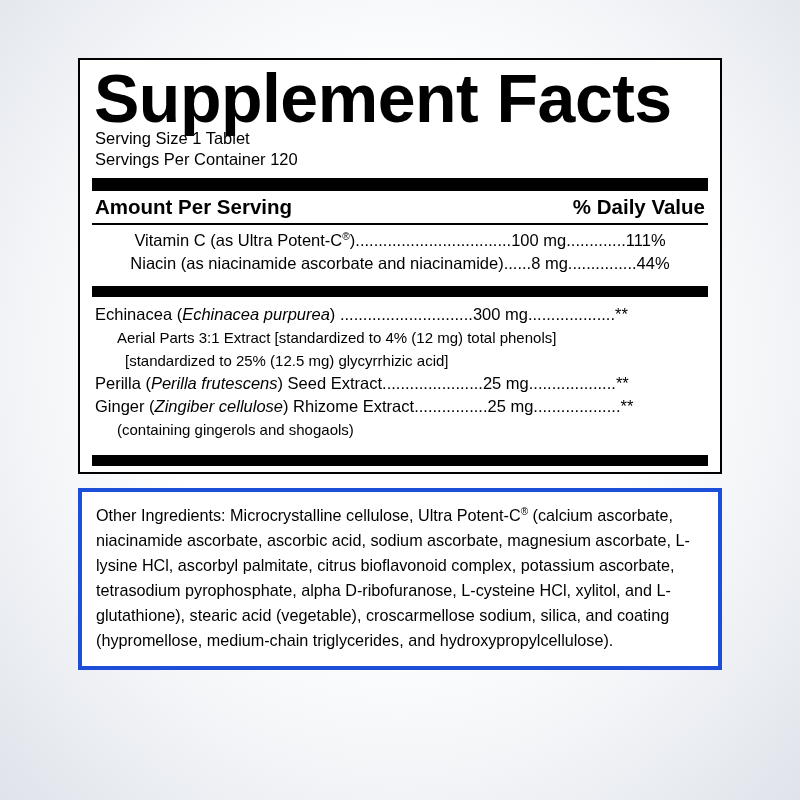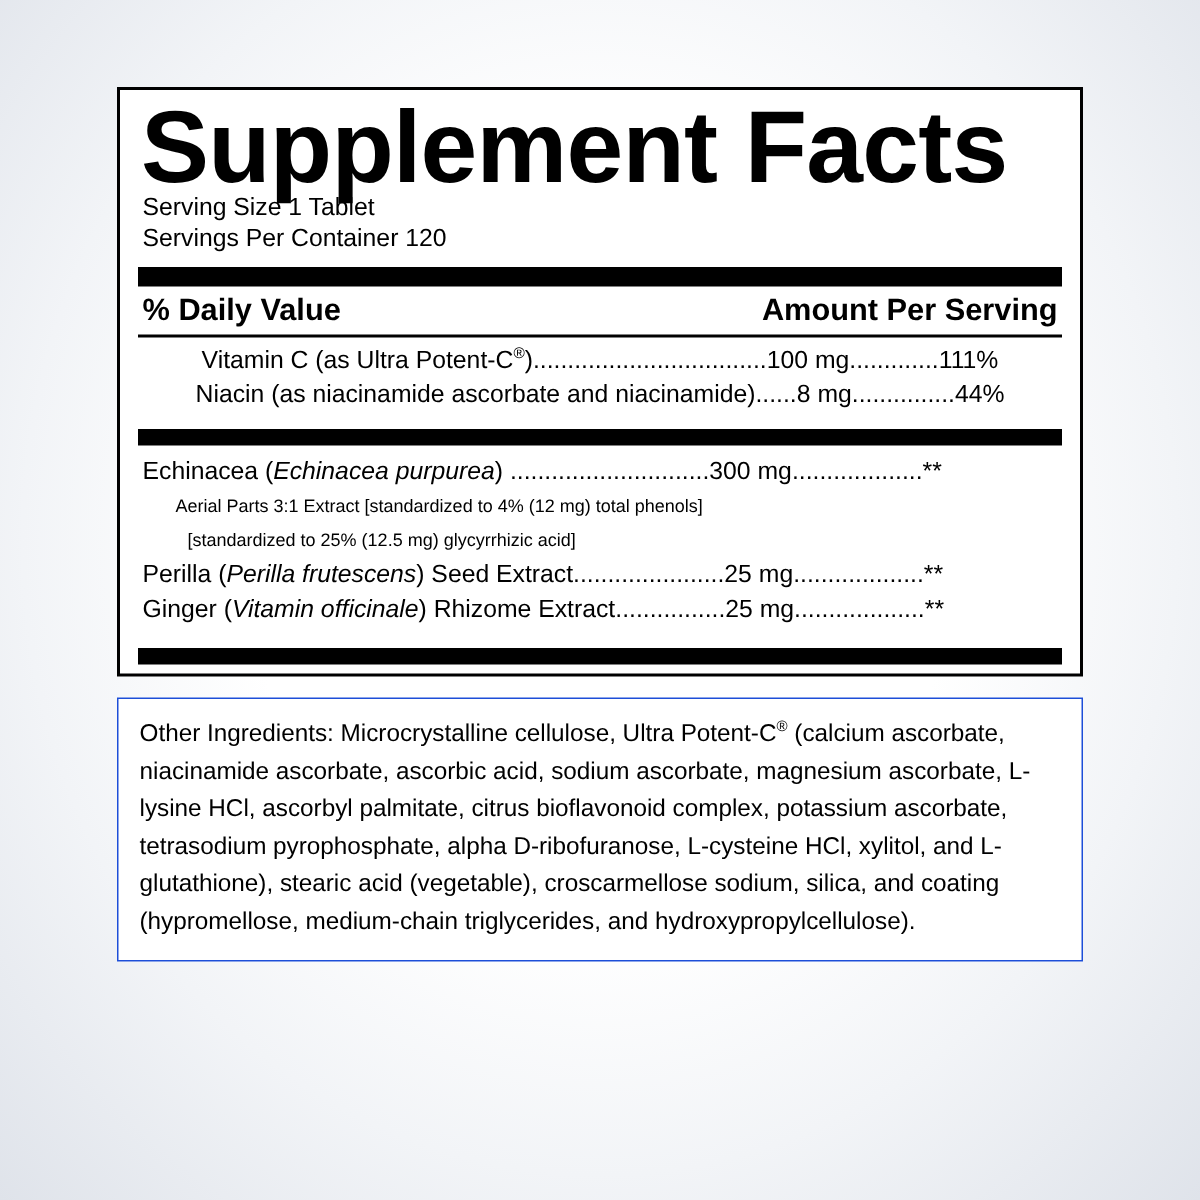--- a/index.html
+++ b/index.html
@@ -86,21 +86,21 @@
 
   .herb-block {
     padding: 6px 3px 8px 3px;
   }
   .herb-line {
     font-size: 16.5px;
     line-height: 23px;
     white-space: nowrap;
   }
   .sub-line {
-    font-size: 12px;
+    font-size: 15px;
     line-height: 23px;
     padding-left: 22px;
     white-space: nowrap;
   }
   .sub-line.deep {
     padding-left: 30px;
   }
 
   .leaders {
     letter-spacing: 0px;
@@ -110,21 +110,21 @@
     font-size: 16.5px;
   }
 
   .footnote {
     font-size: 16.5px;
     line-height: 22px;
     padding: 6px 3px 6px 3px;
   }
 
   .other-box {
-    border: 1px solid #1d4ed8;
+    border: 4px solid #1d4ed8;
     background: #fff;
     margin-top: 14px;
     padding: 11px 14px 13px 14px;
   }
   .other-text {
     font-size: 16.2px;
     line-height: 25px;
     text-align: left;
   }
 
@@ -146,22 +146,22 @@
     <div class="inner">
 
       <div class="title">Supplement Facts</div>
 
       <div class="serving">Serving Size 1 Tablet</div>
       <div class="serving">Servings Per Container 120</div>
 
       <div class="bar-thick"></div>
 
       <div class="amount-row">
+        <span>Amount Per Serving</span>
         <span>% Daily Value</span>
-        <span>Amount Per Serving</span>
       </div>
 
       <div class="rule"></div>
 
       <div class="nutrient-block">
         <div class="nutrient-line">
           <span>Vitamin C (as Ultra Potent-C</span><sup>®</sup><span>)</span><span class="leaders">..................................</span><span>100 mg</span><span class="leaders">.............</span><span class="dv">111%</span>
         </div>
         <div class="nutrient-line">
           <span>Niacin (as niacinamide ascorbate and niacinamide)</span><span class="leaders">......</span><span>8 mg</span><span class="leaders">...............</span><span class="dv">44%</span>
@@ -177,22 +177,23 @@
         </div>
         <div class="sub-line">Aerial Parts 3:1 Extract [standardized to 4% (12 mg) total phenols]</div>
 
         <div class="sub-line deep">[standardized to 25% (12.5 mg) glycyrrhizic acid]</div>
 
         <div class="herb-line">
           <span>Perilla (</span><i>Perilla frutescens</i><span>) Seed Extract</span><span class="leaders">......................</span><span>25 mg</span><span class="leaders">...................</span><span class="dv">**</span>
         </div>
 
         <div class="herb-line">
-          <span>Ginger (</span><i>Vitamin officinale</i><span>) Rhizome Extract</span><span class="leaders">................</span><span>25 mg</span><span class="leaders">...................</span><span class="dv">**</span>
-        </div>
+          <span>Ginger (</span><i>Zingiber cellulose</i><span>) Rhizome Extract</span><span class="leaders">................</span><span>25 mg</span><span class="leaders">...................</span><span class="dv">**</span>
+        </div>
+        <div class="sub-line">(containing gingerols and shogaols)</div>
 
       </div>
 
       <div class="bar-mid"></div>
 
 
     </div>
   </div>
 
   <div class="other-box">

